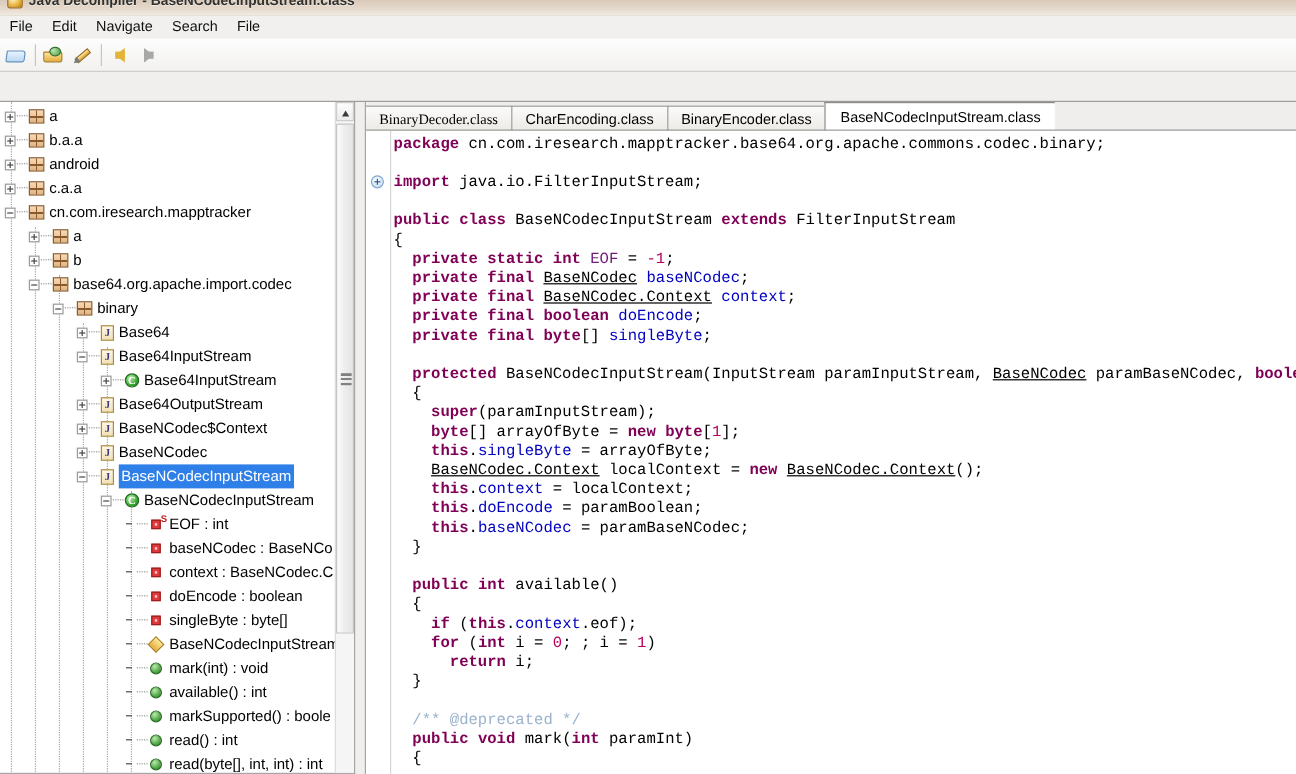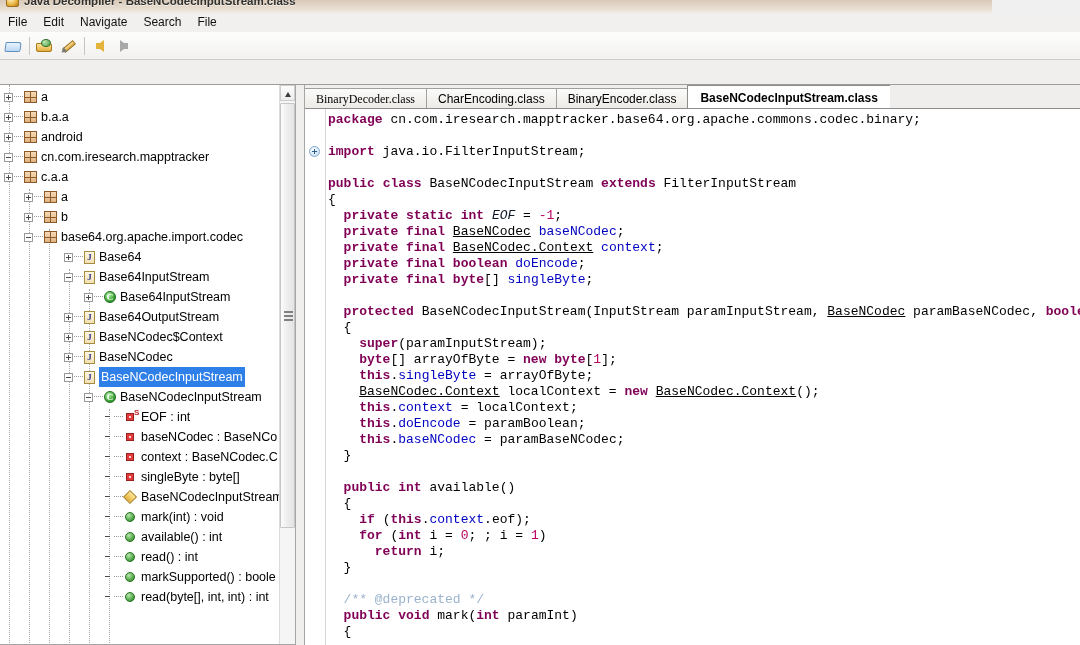--- a/index.html
+++ b/index.html
@@ -11,21 +11,21 @@
   }
   #app {
     position: relative;
     width: 1080px; height: 645px;
     overflow: hidden;
     background: #f0f0f0;
   }
 
   
   .titlebar {
-    position: absolute; left: 0; top: 0; width: 992px; height: 13px;
+    position: absolute; left: 0; top: 0; width: 1080px; height: 13px;
     background: linear-gradient(to bottom, #d9c9b8 0%, #e6dbce 60%, #f2ece3 100%);
     overflow: hidden;
     border-bottom: 1px solid #b9b0a4;
   }
   .titlebar .tb-inner {
     position: absolute; left: 6px; top: -6px;
     display: flex; align-items: center; gap: 5px;
     white-space: nowrap;
   }
   .tb-icon {
@@ -342,21 +342,21 @@
     color: #000;
     background: linear-gradient(to bottom, #fbfbfa, #eceae6);
     border: 1px solid #a0a0a0;
     border-bottom: none;
     border-right: none;
     box-sizing: border-box;
     white-space: nowrap;
   }
   .edtab:first-child { border-left: none; font-family: Liberation Serif, serif; }
   .edtab.active {
-    font-weight: bold;
+    font-weight: normal;
     background: #ffffff;
     height: 24px;
     border: 1px solid #8c8c8c;
     border-bottom: none;
     border-right: none;
     padding: 0 12px;
   }
   .edtabs-rule {
     position: absolute; left: 0; top: 23px; width: 775px; height: 1px;
     background: #8c8c8c;
@@ -398,21 +398,21 @@
     color: #000;
     padding-top: 3px;
     box-sizing: border-box;
   }
   .cline { height: 16px; white-space: pre; }
   .kw { color: #7f0055; font-weight: bold; }
   .ty { color: #000000; text-decoration: underline; }
   .fld { color: #0000c0; }
   .num { color: #b8005f; }
   .cmt { color: #9ab2cc; }
-  .stat { color: #0f172a; font-style: italic; }
+  .stat { color: #701a75; }
   .pln { color: #000000; }
 
   
   .midgap {
     position: absolute; left: 296px; top: 85px; width: 9px; height: 560px;
     background: #f0efed;
     border-right: 1px solid #a6a6a6;
     box-sizing: border-box;
   }
 </style>
@@ -492,31 +492,31 @@
         </div>
         <div class="trow">
           <span class="tgap" style="width: 0px;"></span>
           <span class="expander plus"></span>
           <span class="dots"></span>
           <span class="ic ic-package"></span>
           <span class="tlabel">android</span>
         </div>
         <div class="trow">
           <span class="tgap" style="width: 0px;"></span>
+          <span class="expander plus"></span>
+          <span class="dots"></span>
+          <span class="ic ic-package"></span>
+          <span class="tlabel">c.a.a</span>
+        </div>
+        <div class="trow">
+          <span class="tgap" style="width: 0px;"></span>
           <span class="expander"></span>
           <span class="dots"></span>
           <span class="ic ic-package"></span>
           <span class="tlabel">cn.com.iresearch.mapptracker</span>
-        </div>
-        <div class="trow">
-          <span class="tgap" style="width: 0px;"></span>
-          <span class="expander plus"></span>
-          <span class="dots"></span>
-          <span class="ic ic-package"></span>
-          <span class="tlabel">c.a.a</span>
         </div>
         <div class="trow">
           <span class="tgap" style="width: 20px;"></span>
           <span class="expander plus"></span>
           <span class="dots"></span>
           <span class="ic ic-package"></span>
           <span class="tlabel">a</span>
         </div>
         <div class="trow">
           <span class="tgap" style="width: 20px;"></span>
@@ -524,20 +524,27 @@
           <span class="dots"></span>
           <span class="ic ic-package"></span>
           <span class="tlabel">b</span>
         </div>
         <div class="trow">
           <span class="tgap" style="width: 20px;"></span>
           <span class="expander"></span>
           <span class="dots"></span>
           <span class="ic ic-package"></span>
           <span class="tlabel">base64.org.apache.import.codec</span>
+        </div>
+        <div class="trow">
+          <span class="tgap" style="width: 40px;"></span>
+          <span class="expander"></span>
+          <span class="dots"></span>
+          <span class="ic ic-package"></span>
+          <span class="tlabel">binary</span>
         </div>
         <div class="trow">
           <span class="tgap" style="width: 60px;"></span>
           <span class="expander plus"></span>
           <span class="dots"></span>
           <span class="ic ic-class">J</span>
           <span class="tlabel">Base64</span>
         </div>
         <div class="trow">
           <span class="tgap" style="width: 60px;"></span>
@@ -609,20 +616,27 @@
           <span class="expander none"></span>
           <span class="dots"></span>
           <span class="ic ic-field"></span>
           <span class="tlabel">context : BaseNCodec.C</span>
         </div>
         <div class="trow">
           <span class="tgap" style="width: 100px;"></span>
           <span class="expander none"></span>
           <span class="dots"></span>
           <span class="ic ic-field"></span>
+          <span class="tlabel">doEncode : boolean</span>
+        </div>
+        <div class="trow">
+          <span class="tgap" style="width: 100px;"></span>
+          <span class="expander none"></span>
+          <span class="dots"></span>
+          <span class="ic ic-field"></span>
           <span class="tlabel">singleByte : byte[]</span>
         </div>
         <div class="trow">
           <span class="tgap" style="width: 100px;"></span>
           <span class="expander none"></span>
           <span class="dots"></span>
           <span class="ic ic-construct"></span>
           <span class="tlabel">BaseNCodecInputStream</span>
         </div>
         <div class="trow">
@@ -637,28 +651,28 @@
           <span class="expander none"></span>
           <span class="dots"></span>
           <span class="ic ic-method"></span>
           <span class="tlabel">available() : int</span>
         </div>
         <div class="trow">
           <span class="tgap" style="width: 100px;"></span>
           <span class="expander none"></span>
           <span class="dots"></span>
           <span class="ic ic-method"></span>
+          <span class="tlabel">markSupported() : boole</span>
+        </div>
+        <div class="trow">
+          <span class="tgap" style="width: 100px;"></span>
+          <span class="expander none"></span>
+          <span class="dots"></span>
+          <span class="ic ic-method"></span>
           <span class="tlabel">read() : int</span>
-        </div>
-        <div class="trow">
-          <span class="tgap" style="width: 100px;"></span>
-          <span class="expander none"></span>
-          <span class="dots"></span>
-          <span class="ic ic-method"></span>
-          <span class="tlabel">markSupported() : boole</span>
         </div>
         <div class="trow">
           <span class="tgap" style="width: 100px;"></span>
           <span class="expander none"></span>
           <span class="dots"></span>
           <span class="ic ic-method"></span>
           <span class="tlabel">read(byte[], int, int) : int</span>
         </div>
       </div>
 

